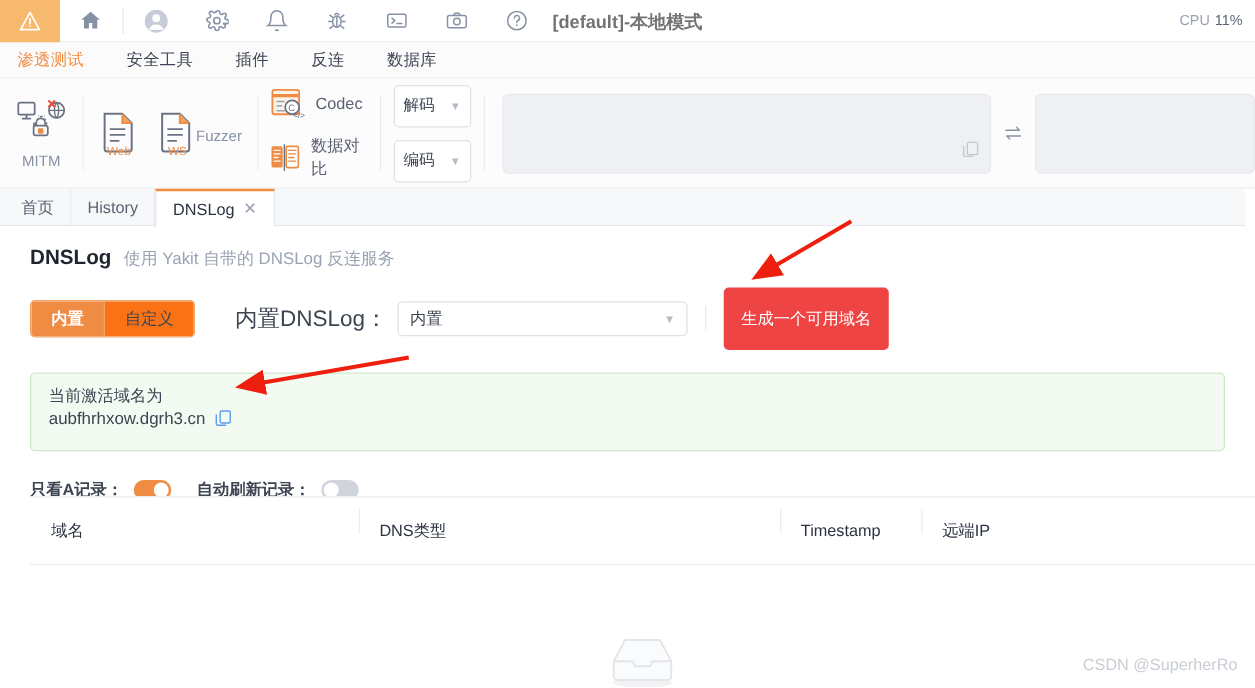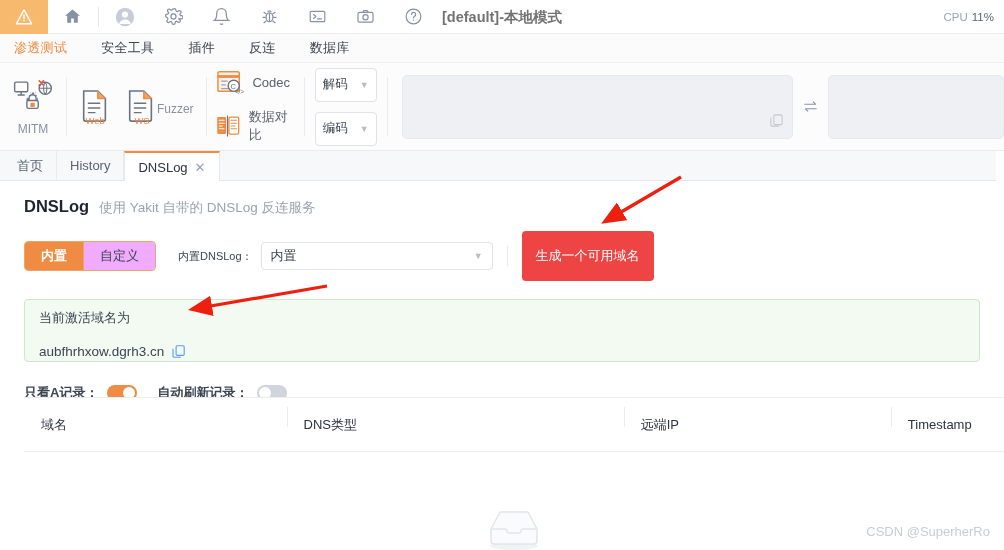--- a/index.html
+++ b/index.html
@@ -107,44 +107,44 @@
   
   .page { position:absolute; left:0; top:181px; width:1004px; height:369px; background:#fff; }
 
   .hdr { display:flex; align-items:baseline; padding:16px 0 0 24px; }
   .hdr-t { font-size:16.5px; font-weight:bold; color:#1f252f; }
   .hdr-s { font-size:13.5px; color:#9aa3b2; margin-left:10px; }
 
   .ctrl-row { display:flex; align-items:center; padding:14px 0 0 24px; gap:0; }
   .seg { display:flex; border-radius:4px; overflow:hidden; border:1px solid #f0a364; }
   .seg-b {
-    font-size:13px; padding:5px 16px; cursor:pointer; background:#f0abfc; color:#3d4452;
+    font-size:13px; padding:5px 16px; cursor:pointer; background:#f97316; color:#3d4452;
     border-right:1px solid #f0a364;
   }
   .seg-b:last-child { border-right:none; }
   .seg-b.on { background:#ef8b42; color:#fff; font-weight:bold; }
-  .ctrl-lbl { font-size:11px; color:#3d4452; margin-left:22px; margin-right:8px; }
+  .ctrl-lbl { font-size:18px; color:#3d4452; margin-left:32px; margin-right:8px; }
   .select {
     width:232px; height:28px; border:1px solid #dfe2e8; border-radius:4px; background:#fff;
     display:flex; align-items:center; justify-content:space-between; padding:0 9px;
     font-size:13px; color:#3d4452; cursor:pointer;
   }
   .vdiv { width:1px; height:20px; background:#e6e9ee; margin:0 14px; }
   .gen-btn {
     background:#ef4444; color:#fff; font-size:13px; padding:16px 14px; border-radius:4px;
     cursor:pointer; border:none;
   }
 
   .green-box {
     margin:18px 24px 0 24px; height:63px;
     background:#f2faf1; border:1px solid #cfe8c9; border-radius:4px;
     padding:9px 0 0 14px;
   }
   .gb-l1 { font-size:13px; color:#3d4452; }
-  .gb-l2 { display:flex; align-items:center; gap:7px; margin-top:17px; }
+  .gb-l2 { display:flex; align-items:center; gap:7px; margin-top:1px; }
   .gb-dom { font-size:13.5px; color:#3d4452; }
   .gb-copy { color:#5b9cf0; cursor:pointer; display:inline-flex; }
 
   .sw-row { display:flex; align-items:center; padding:22px 0 0 24px; }
   .sw-lbl { font-size:13px; color:#3d4452;font-weight:bold; }
   .switch {
     width:30px; height:16px; border-radius:9px; background:#cfd4dd; position:relative;
     margin:0 20px 0 9px; cursor:pointer;
   }
   .switch.on { background:#ef8b42; }
@@ -419,22 +419,22 @@
       <span class="sw-lbl">自动刷新记录：</span>
       <span class="switch">
           <span class="knob"></span>
         </span>
     </div>
 
     <div class="table">
       <div class="thead">
         <div class="th" style="width:280px">域名</div>
         <div class="th" style="width:360px">DNS类型</div>
+        <div class="th" style="width:120px">Timestamp</div>
         <div class="th" style="width:285px">远端IP</div>
-        <div class="th" style="width:120px">Timestamp</div>
       </div>
       <div class="empty">
         <svg width="68" height="52" viewBox="0 0 68 52" fill="none">
           <ellipse cx="34" cy="43" rx="24" ry="4.2" fill="#f1f2f4"></ellipse>
           <path d="M11 26 20 9h28l9 17v12a3 3 0 0 1-3 3H14a3 3 0 0 1-3-3z" fill="#fafbfc" stroke="#e3e5e9" stroke-width="1.5" stroke-linejoin="round"></path>
           <path d="M11 26h14a2 2 0 0 1 2 2 2 2 0 0 0 2 2h10a2 2 0 0 0 2-2 2 2 0 0 1 2-2h14" stroke="#e3e5e9" stroke-width="1.5" stroke-linejoin="round" fill="none"></path>
         </svg>
         <div class="empty-lbl">No Data</div>
       </div>
     </div>

